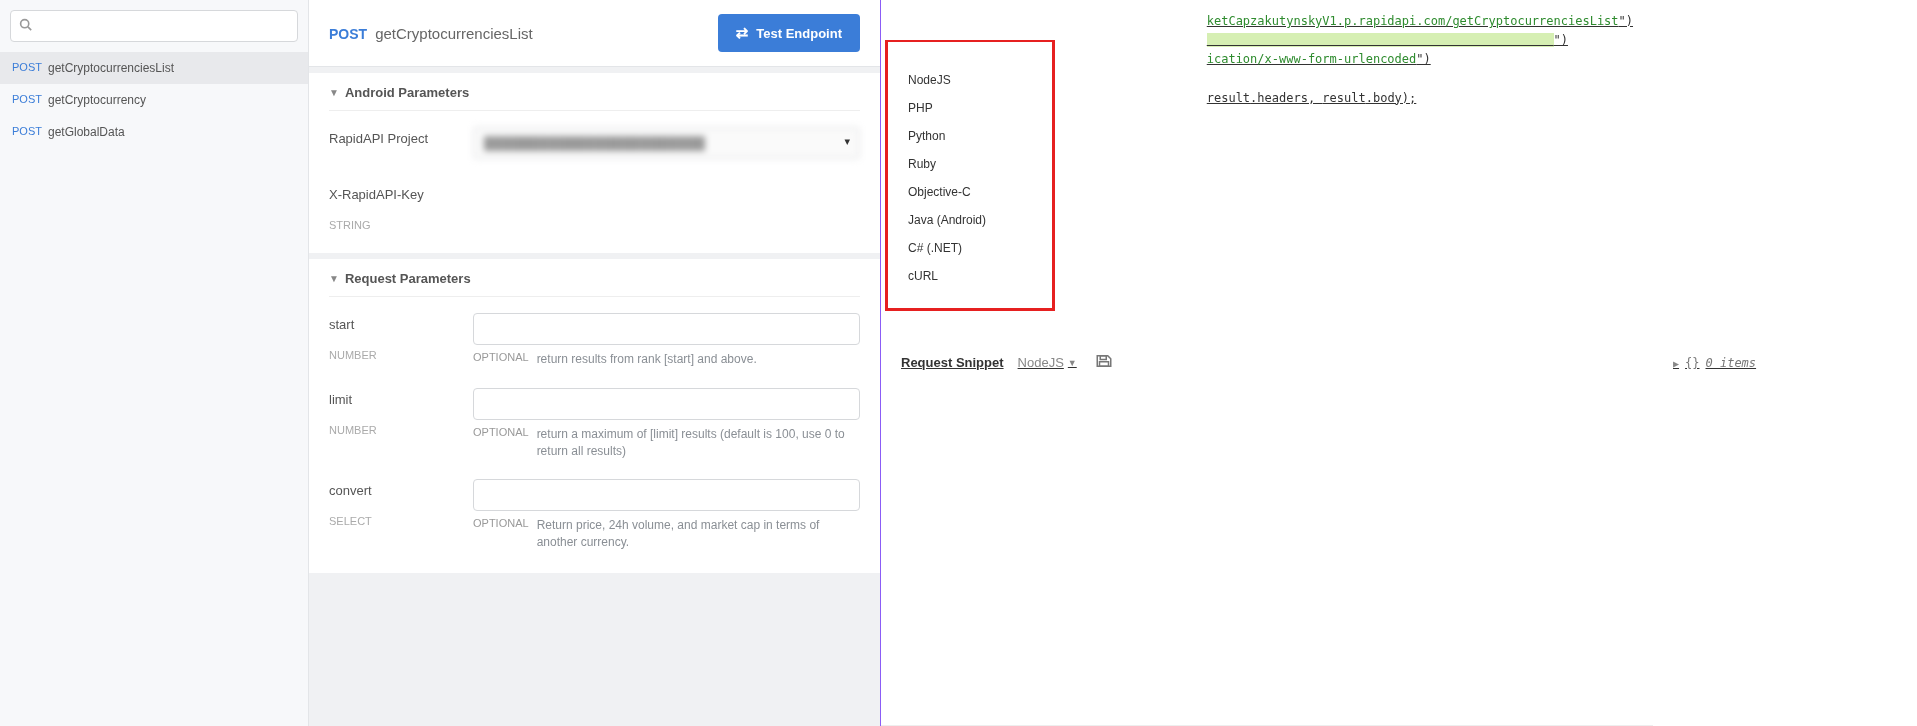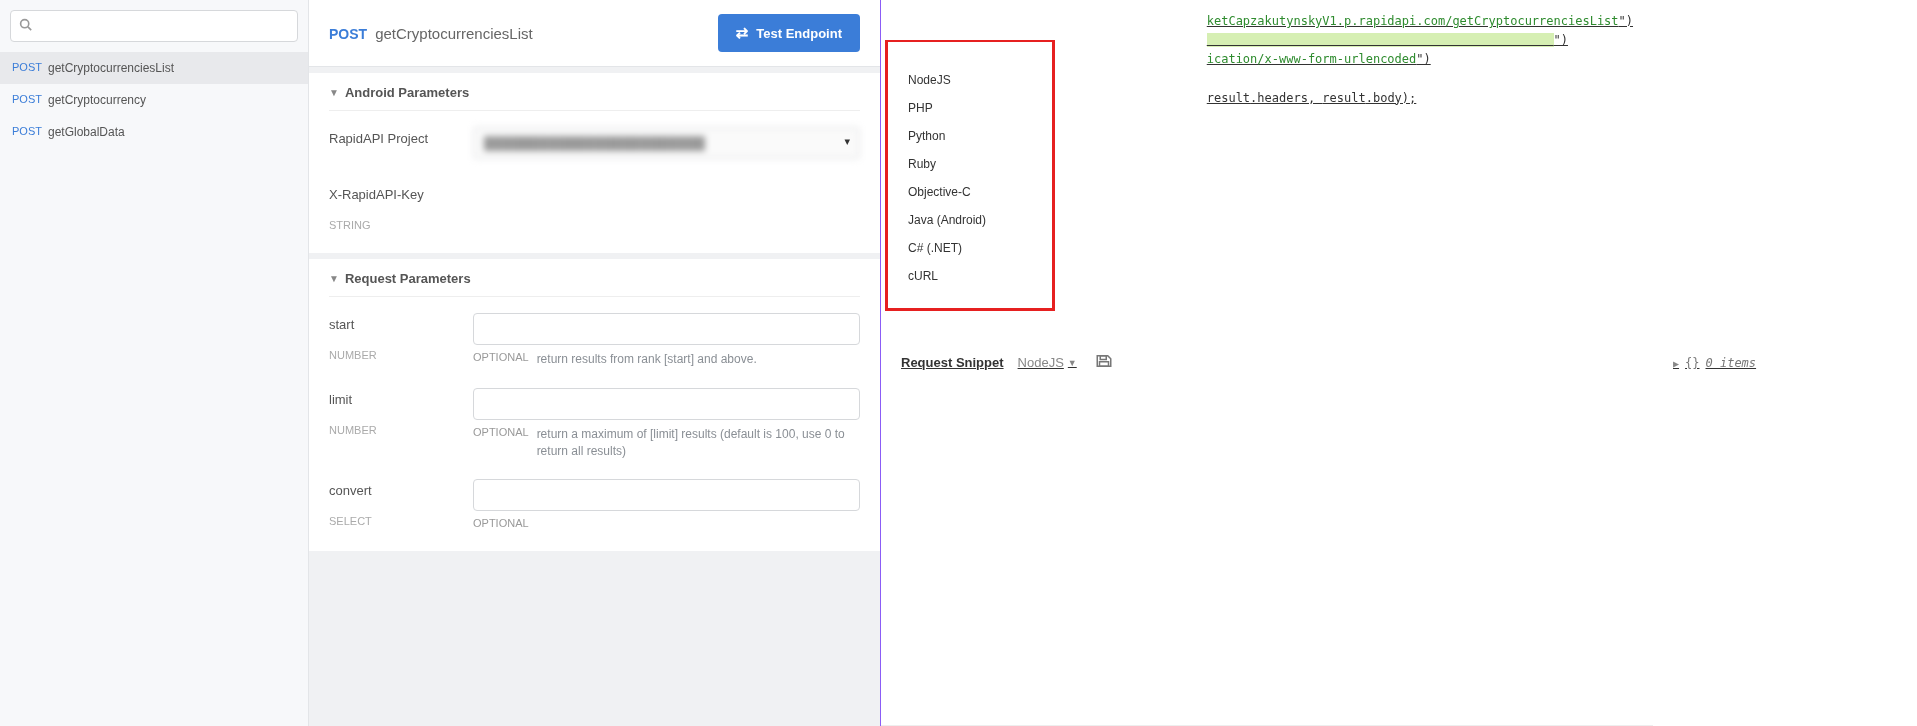--- a/index.html
+++ b/index.html
@@ -315,20 +315,21 @@
 
       <div class="param-row">
         <div class="param-label">
           <div class="pname">convert</div>
           <div class="ptype">SELECT</div>
         </div>
         <div class="param-value">
           <input style="">
           <div class="param-meta">
             <span class="tag">OPTIONAL</span>
+            <span class="desc">Return price, 24h volume, and market cap in terms of another currency.</span>
           </div>
         </div>
       </div>
     </div>
   </div>
 
   <div class="right">
     <div class="right-head">
       <span class="title">Request Snippet</span>
       <span class="lang-select">

